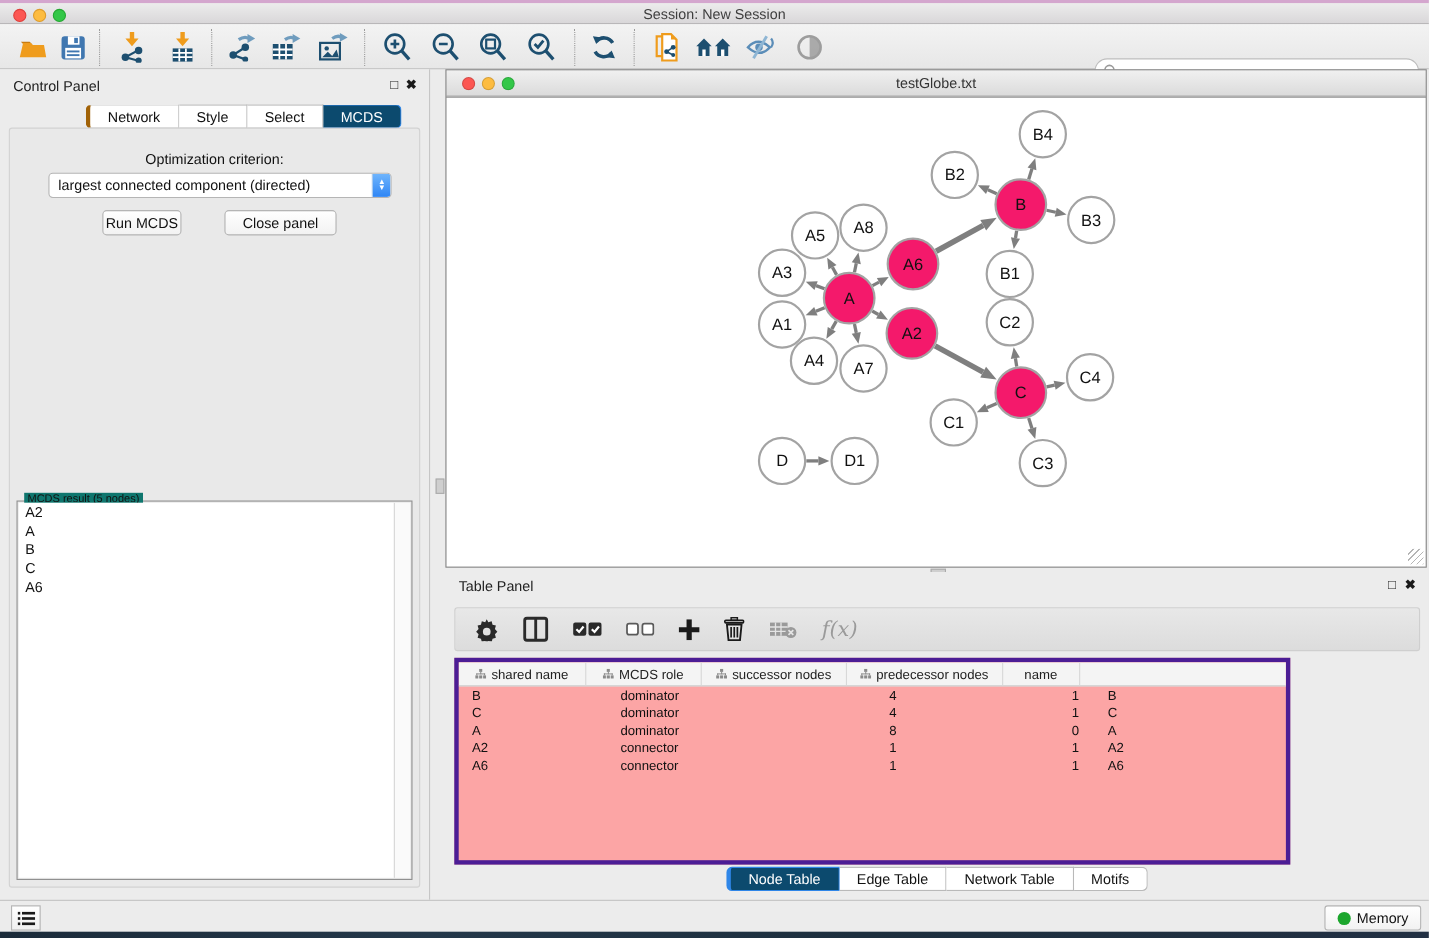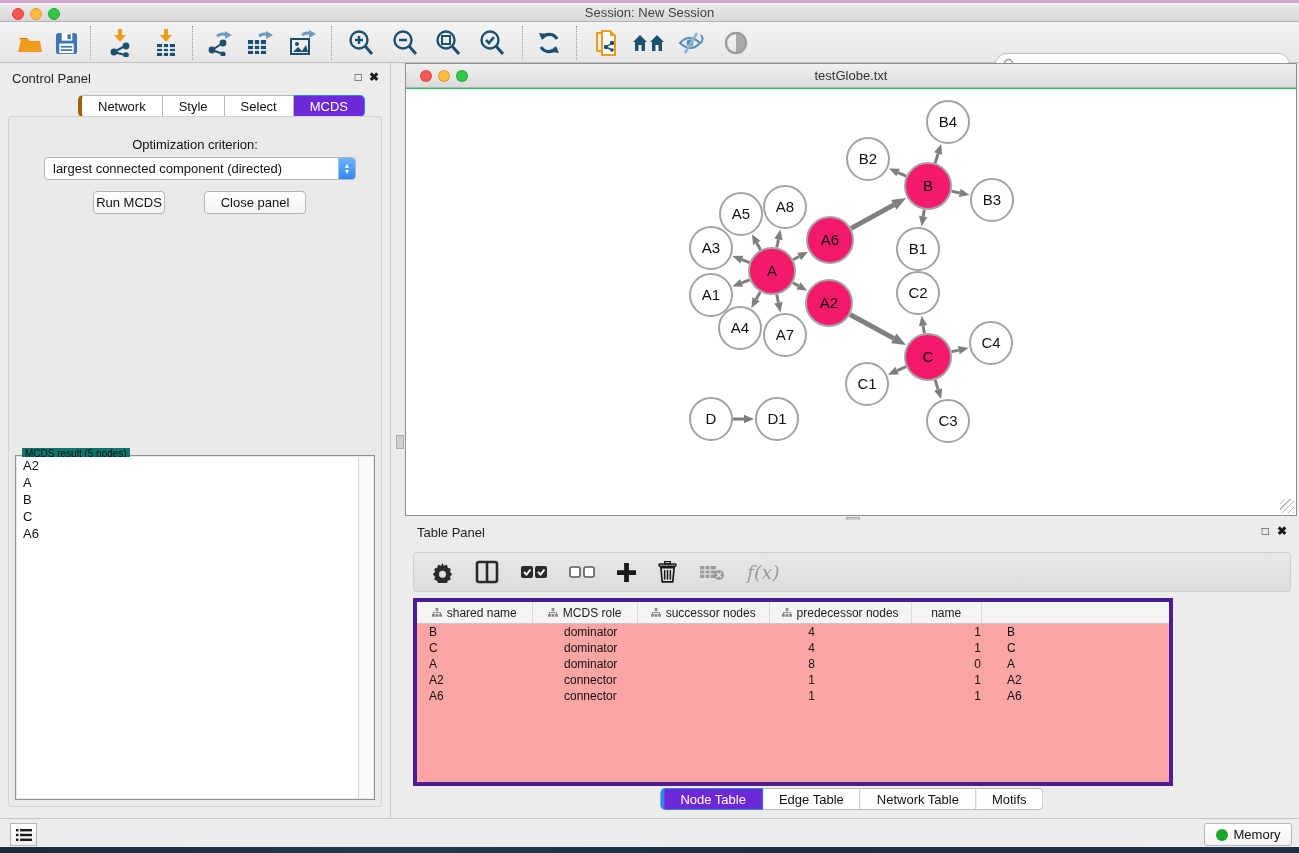--- a/index.html
+++ b/index.html
@@ -26,41 +26,41 @@
 
   
   #control-panel { left:0; top:63px; width:391px; height:755px; background:#ececec; border-right:1px solid #c6c6c6; }
   #cp-header { position:absolute; left:12px; top:8px; font-size:13px; color:#222; }
   .panel-winbtn { position:absolute; top:8px; font-size:12px; color:#1a1a1a; font-weight:bold; line-height:12px; }
   #cp-tabs { position:absolute; left:78px; top:32px; height:22px; display:flex; }
   .seg-tab { height:22px; padding:0 16px; display:flex; align-items:center; justify-content:center;
     background:#fff; border:1px solid #b9b9b9; border-left:none; font-size:13px; color:#111; cursor:default; }
   .seg-tab:first-child { border-left:4px solid #a16207; border-radius:5px 0 0 5px; }
   .seg-tab:last-child { border-radius:0 5px 5px 0; }
-  .seg-tab.active { background:#6d28d9; border-color:#2f86e8; color:#fff; }
+  .seg-tab.active { background:#0c4a6e; border-color:#2f86e8; color:#fff; }
   #cp-inner { position:absolute; left:8px; top:53px; width:374px; height:691px;
     background:#e9e9e9; border:1px solid #d2d2d2; border-radius:3px; }
   #opt-label { position:absolute; left:0; top:20px; width:100%; text-align:center; font-size:13px; color:#111; }
   #criterion-select { position:absolute; left:35px; top:40px; width:312px; height:23px; background:#fff;
     border:1px solid #b5b5b5; border-radius:4px; display:flex; align-items:center; overflow:hidden; }
   #criterion-select .val { flex:1; font-size:13px; color:#111; padding-left:8px; white-space:nowrap; }
   #criterion-select .stepper { width:17px; height:100%; background:linear-gradient(#6fb5fd,#2f86f5);
     border-left:1px solid #9cc4ef; display:flex; flex-direction:column; align-items:center; justify-content:center; color:#fff; }
   #criterion-select .stepper span { font-size:7px; line-height:6px; }
   .cp-btn { position:absolute; top:74px; height:23px; background:linear-gradient(#ffffff,#f2f2f2);
     border:1px solid #b5b5b5; border-radius:4px; font-size:13px; color:#111;
     display:flex; align-items:center; justify-content:center; }
   #mcds-groupbox { position:absolute; left:6px; top:338px; width:360px; height:345px; border:1px solid #909090; }
   #mcds-legend { position:absolute; left:6px; top:-8px; background:#0f766e; padding:0 3px; font-size:10px; color:#111; }
   #mcds-list { position:absolute; left:1px; top:1px; width:342px; height:341px; background:#fff; overflow:hidden; }
   #mcds-list .item { font-size:13px; color:#111; padding:1px 0 1px 6px; line-height:15px; }
   #mcds-scroll { position:absolute; right:1px; top:1px; width:15px; height:341px; background:#fafafa; border-left:1px solid #d5d5d5; }
 
   
-  #net-window { left:405px; top:63px; width:892px; height:453px; background:#22c55e; border:1px solid #8f8f8f; }
+  #net-window { left:405px; top:63px; width:892px; height:453px; background:#a3a3a3; border:1px solid #8f8f8f; }
   #net-titlebar { position:absolute; left:0; top:0; width:100%; height:24px;
     background:linear-gradient(#f0f0f0,#dbdbdb); border-bottom:1px solid #b3b3b3; display:flex; align-items:center; }
   .ntl { width:12px; height:12px; border-radius:50%; position:absolute; top:6px; border:1px solid rgba(0,0,0,.15); }
   #net-title { width:100%; text-align:center; font-size:13px; color:#333; }
   #net-canvas { position:absolute; left:0; top:25px; width:890px; height:426px; background:#fff; }
   #net-resize-grip { position:absolute; right:2px; bottom:2px; width:14px; height:14px;
     background:repeating-linear-gradient(135deg, transparent 0 3px, #b5b5b5 3px 4px); }
 
   
   .grip-v { left:396px; top:435px; width:8px; height:14px; background:#cfcfcf; border:1px solid #aaa; }

